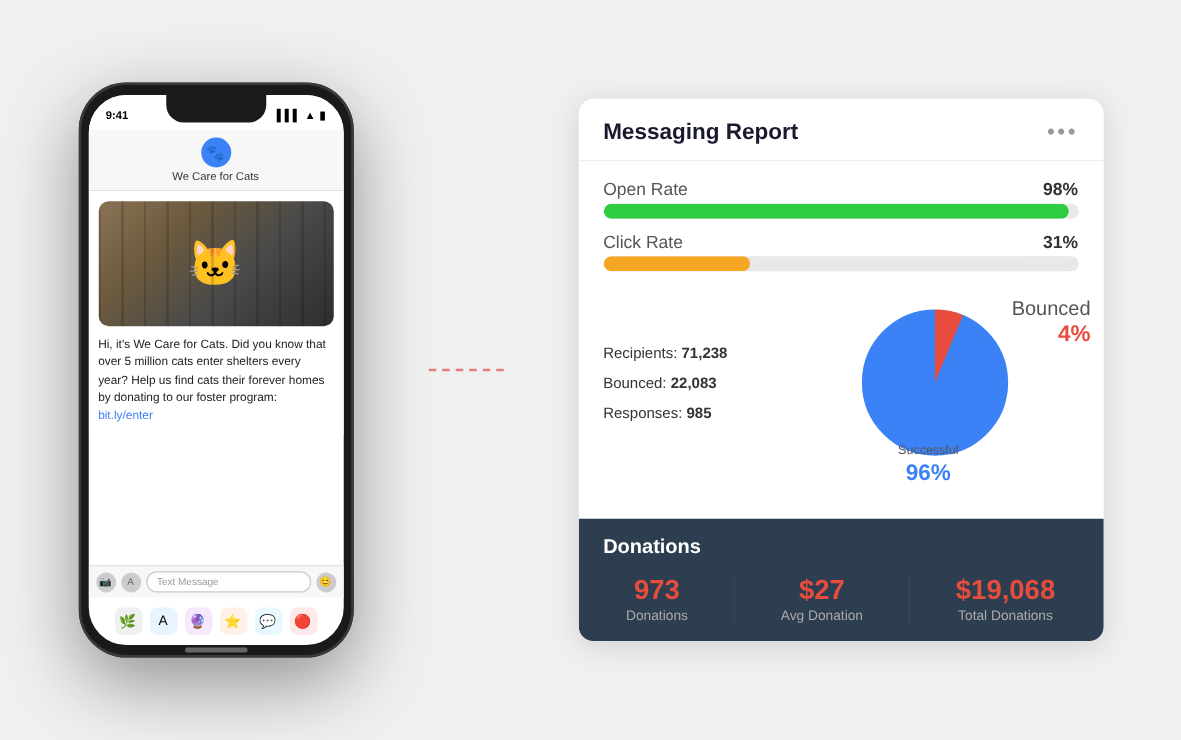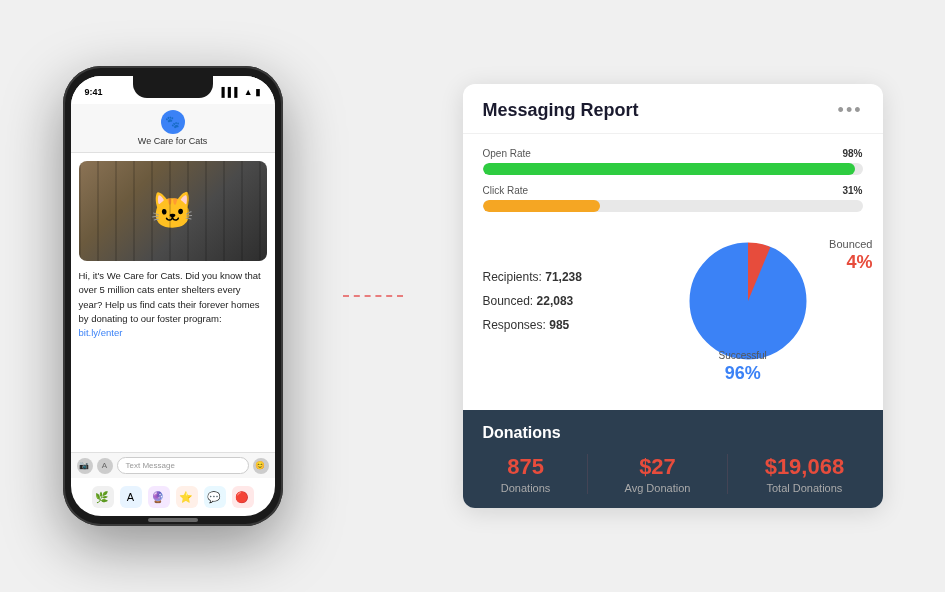--- a/index.html
+++ b/index.html
@@ -257,21 +257,21 @@
       padding: 14px 20px;
     }
 
     .metric-row {
       margin-bottom: 10px;
     }
 
     .metric-label-row {
       display: flex;
       justify-content: space-between;
-      font-size: 10px;
+      font-size: 14px;
       color: #555;
       margin-bottom: 4px;
     }
 
     .metric-pct {
       font-weight: 600;
       color: #333;
     }
 
     .bar-track {
@@ -349,21 +349,21 @@
     }
 
     .pie-label-bounced .pct {
       font-size: 18px;
       font-weight: 800;
       color: #e74c3c;
       display: block;
     }
 
     .pie-label-bounced .lbl {
-      font-size: 11px;
+      font-size: 16px;
       color: #555;
     }
 
     
     .donations-section {
       background: #2c3e50;
       padding: 14px 20px;
       margin-top: 6px;
     }
 
@@ -529,21 +529,21 @@
         </div>
       </div>
 
     </div>
 
     <div class="donations-section">
       <div class="donations-title">Donations</div>
       <div class="donations-stats">
 
         <div class="donation-stat">
-          <span class="donation-value">875</span>
+          <span class="donation-value">973</span>
           <div class="donation-label">Donations</div>
         </div>
 
         <div class="divider-v"></div>
 
         <div class="donation-stat">
           <span class="donation-value">$27</span>
           <div class="donation-label">Avg Donation</div>
         </div>
 

